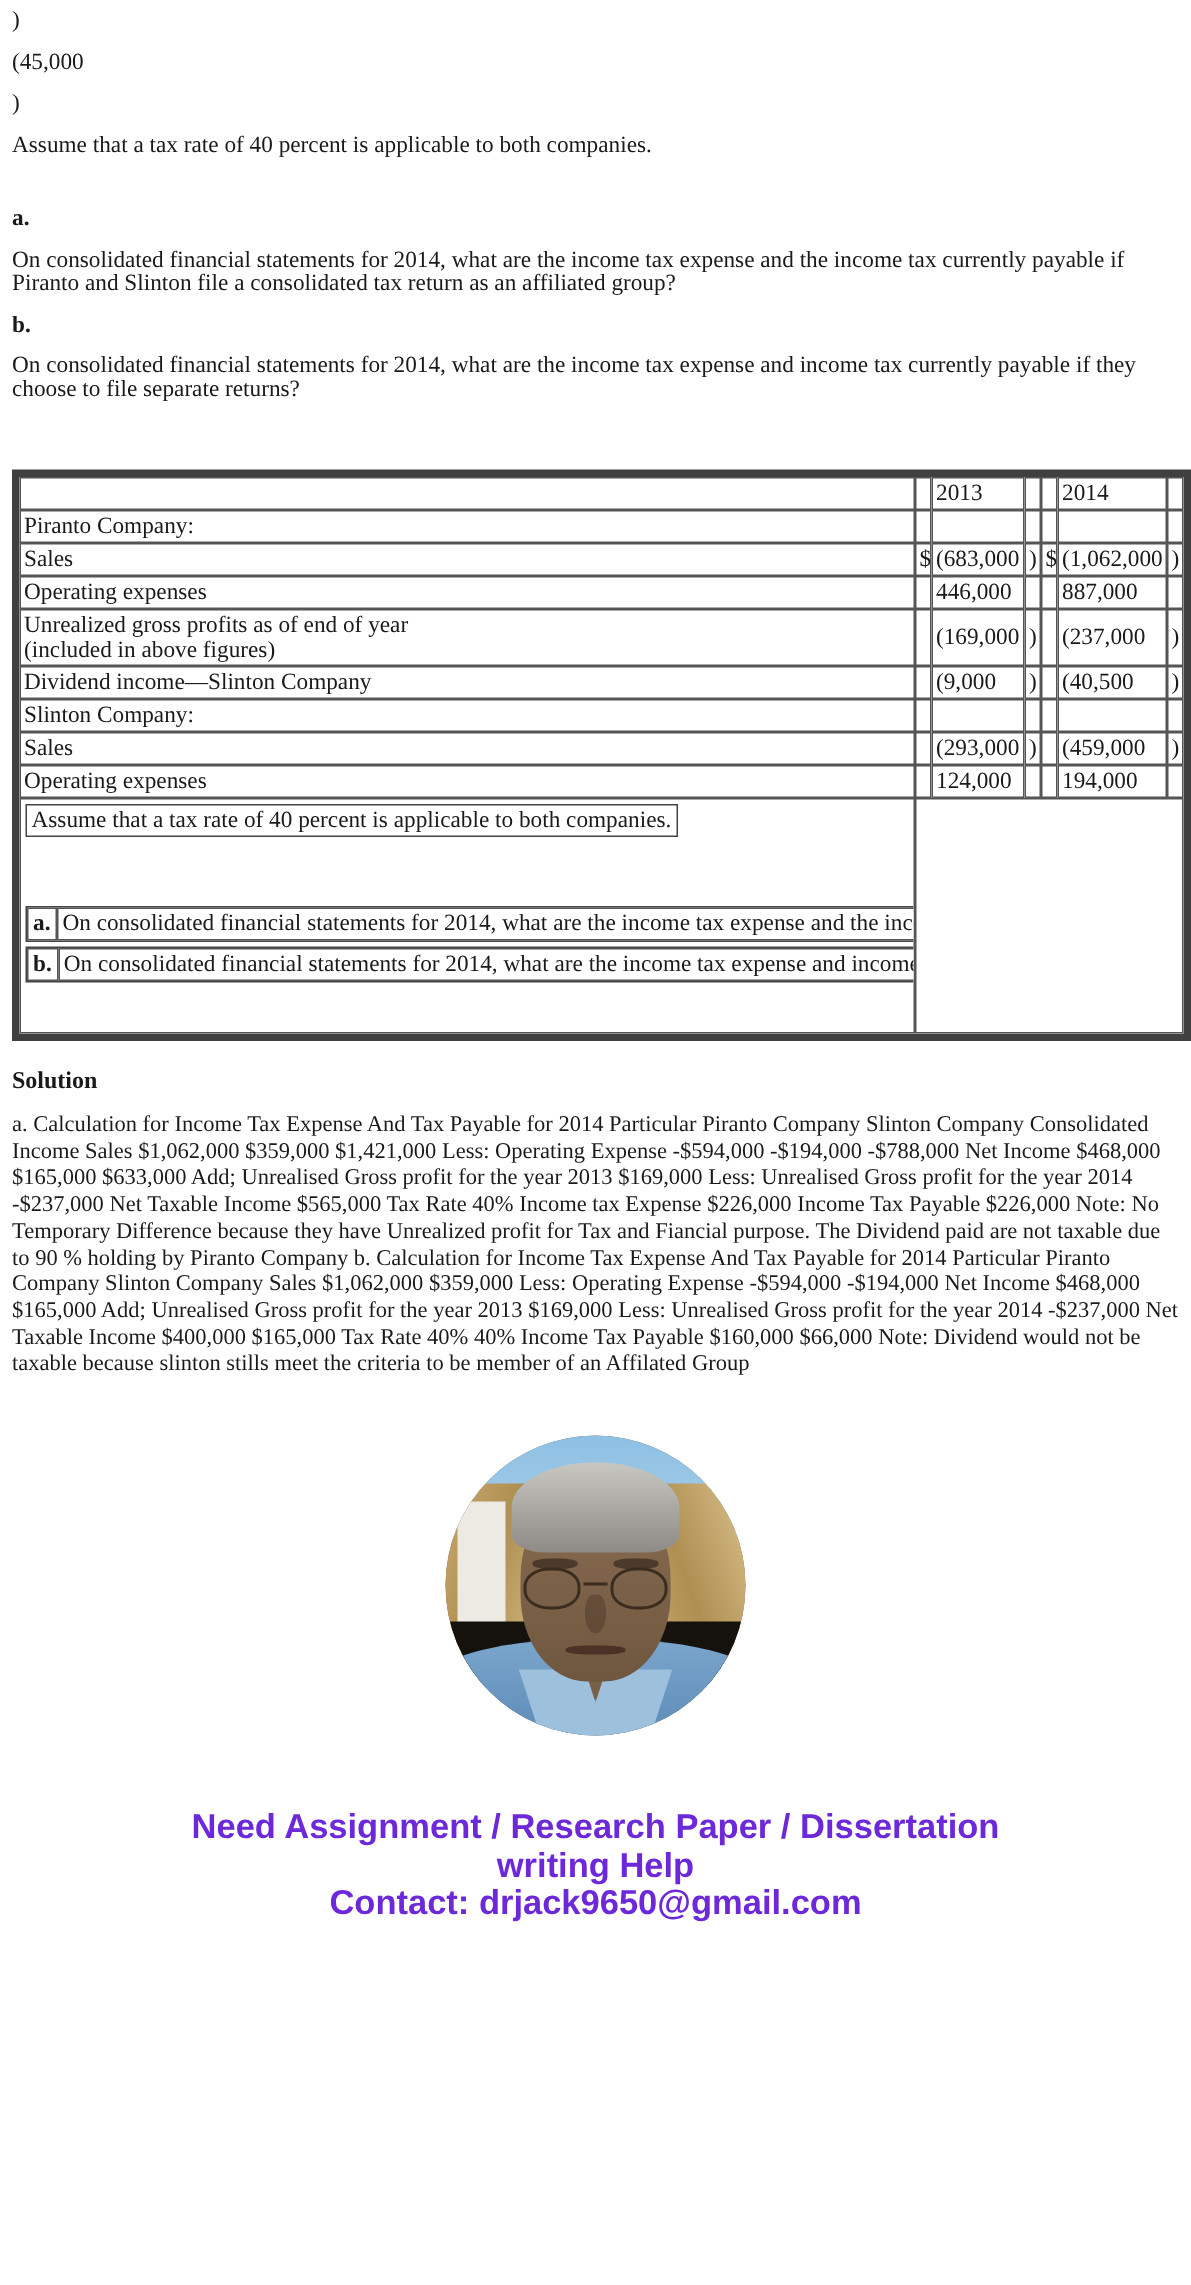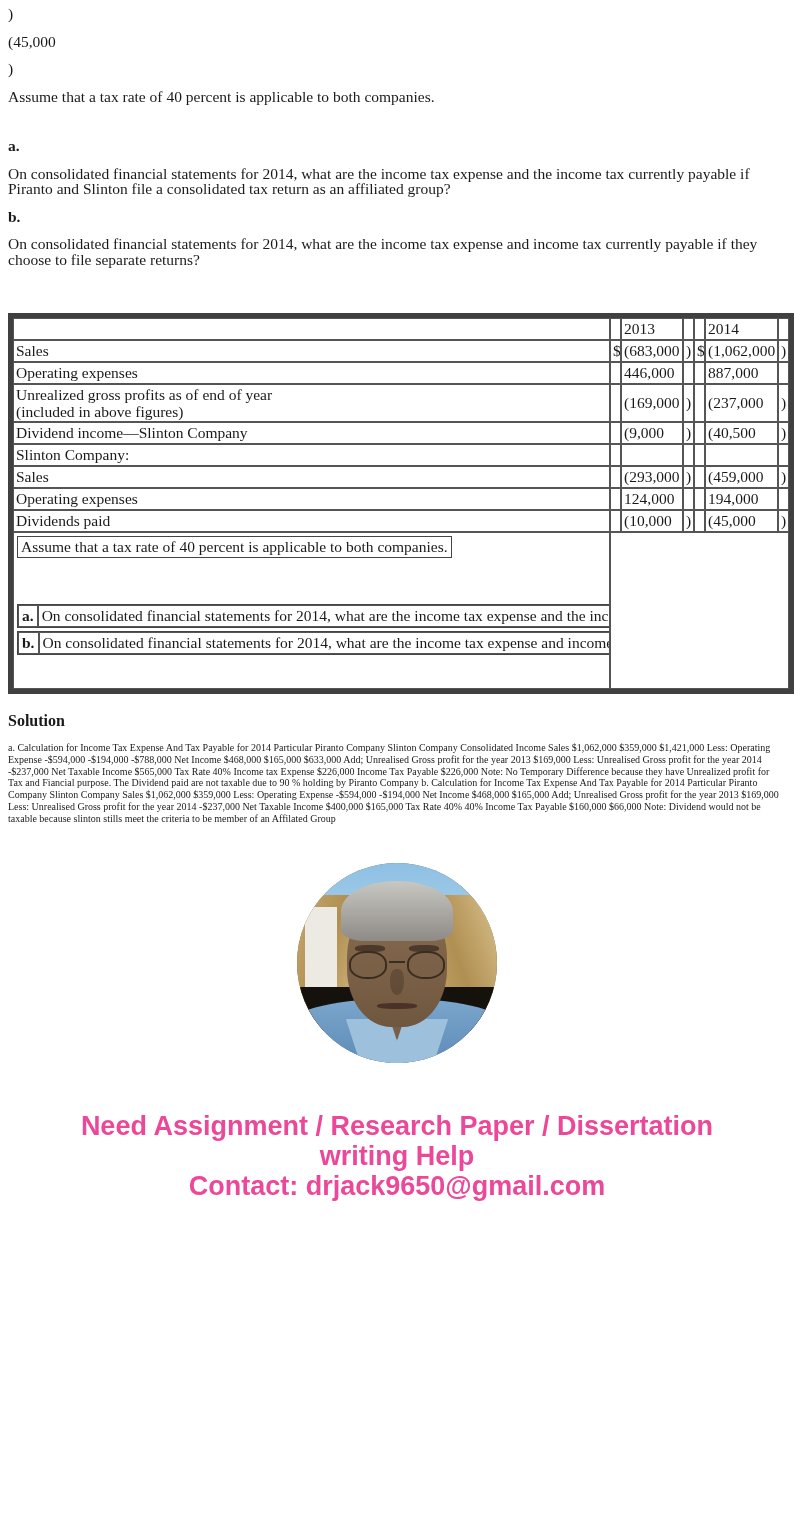--- a/index.html
+++ b/index.html
@@ -137,21 +137,21 @@
   
   .sol-wrap { padding: 0 8px; }
   h2.sol-title {
     font-size: 16px;
     font-weight: bold;
     margin: 0;
     padding: 18px 0 8px 0;
     line-height: 1.1;
   }
   p.sol-body {
-    font-size: 10px;
+    font-size: 15px;
     line-height: 1.18;
     margin: 0;
     padding: 4px 0 0 0;
     text-align: left;
   }
 
   
   .avatar-wrap {
     display: flex;
     justify-content: center;
@@ -238,23 +238,23 @@
   .av-mouth {
     position: absolute; top: 70%; left: 40%; width: 20%; height: 3%;
     background: #4a3326; border-radius: 40%;
   }
 
   
   .footer {
     font-family: "Liberation Sans", "DejaVu Sans", sans-serif;
     font-weight: bold;
     text-align: center;
-    font-size: 27px;
+    font-size: 23px;
     line-height: 1.12;
-    color: #ec4899;
+    color: #6d28d9;
     padding: 48px 10px 14px 10px;
   }
   .footer .l2 { display: block; }
 </style>
 </head>
 <body>
 
 <div class="page">
 
   <div class="intro">
@@ -289,20 +289,29 @@
         <tr>
           <td class="lbl"></td>
           <td class="gut"></td>
           <td class="num">2013</td>
           <td class="gut"></td>
           <td class="gut"></td>
           <td class="num">2014</td>
           <td class="gut"></td>
         </tr>
 
+        <tr>
+          <td class="lbl ind0">Piranto Company:</td>
+          <td class="cur"></td>
+          <td class="num"></td>
+          <td class="par"></td>
+          <td class="cur"></td>
+          <td class="num"></td>
+          <td class="par"></td>
+        </tr>
 
         <tr>
           <td class="lbl ind1">Sales</td>
           <td class="cur">$</td>
           <td class="num">(683,000</td>
           <td class="par">)</td>
           <td class="cur">$</td>
           <td class="num">(1,062,000</td>
           <td class="par">)</td>
         </tr>
@@ -361,29 +370,20 @@
         <tr>
           <td class="lbl ind2">Operating expenses</td>
           <td class="cur"></td>
           <td class="num">124,000</td>
           <td class="par"></td>
           <td class="cur"></td>
           <td class="num">194,000</td>
           <td class="par"></td>
         </tr>
 
-        <tr>
-          <td class="lbl ind2">Dividends paid</td>
-          <td class="cur"></td>
-          <td class="num">(10,000</td>
-          <td class="par">)</td>
-          <td class="cur"></td>
-          <td class="num">(45,000</td>
-          <td class="par">)</td>
-        </tr>
 
         <tr>
           <td class="lbl" style="padding:0; vertical-align:top; height:auto;">
             <table class="nest-outer">
               <tbody>
                 <tr>
                   <td>
                     <span class="assume-box">Assume that a tax rate of 40 percent is applicable to both companies.</span>
                   </td>
                 </tr>

